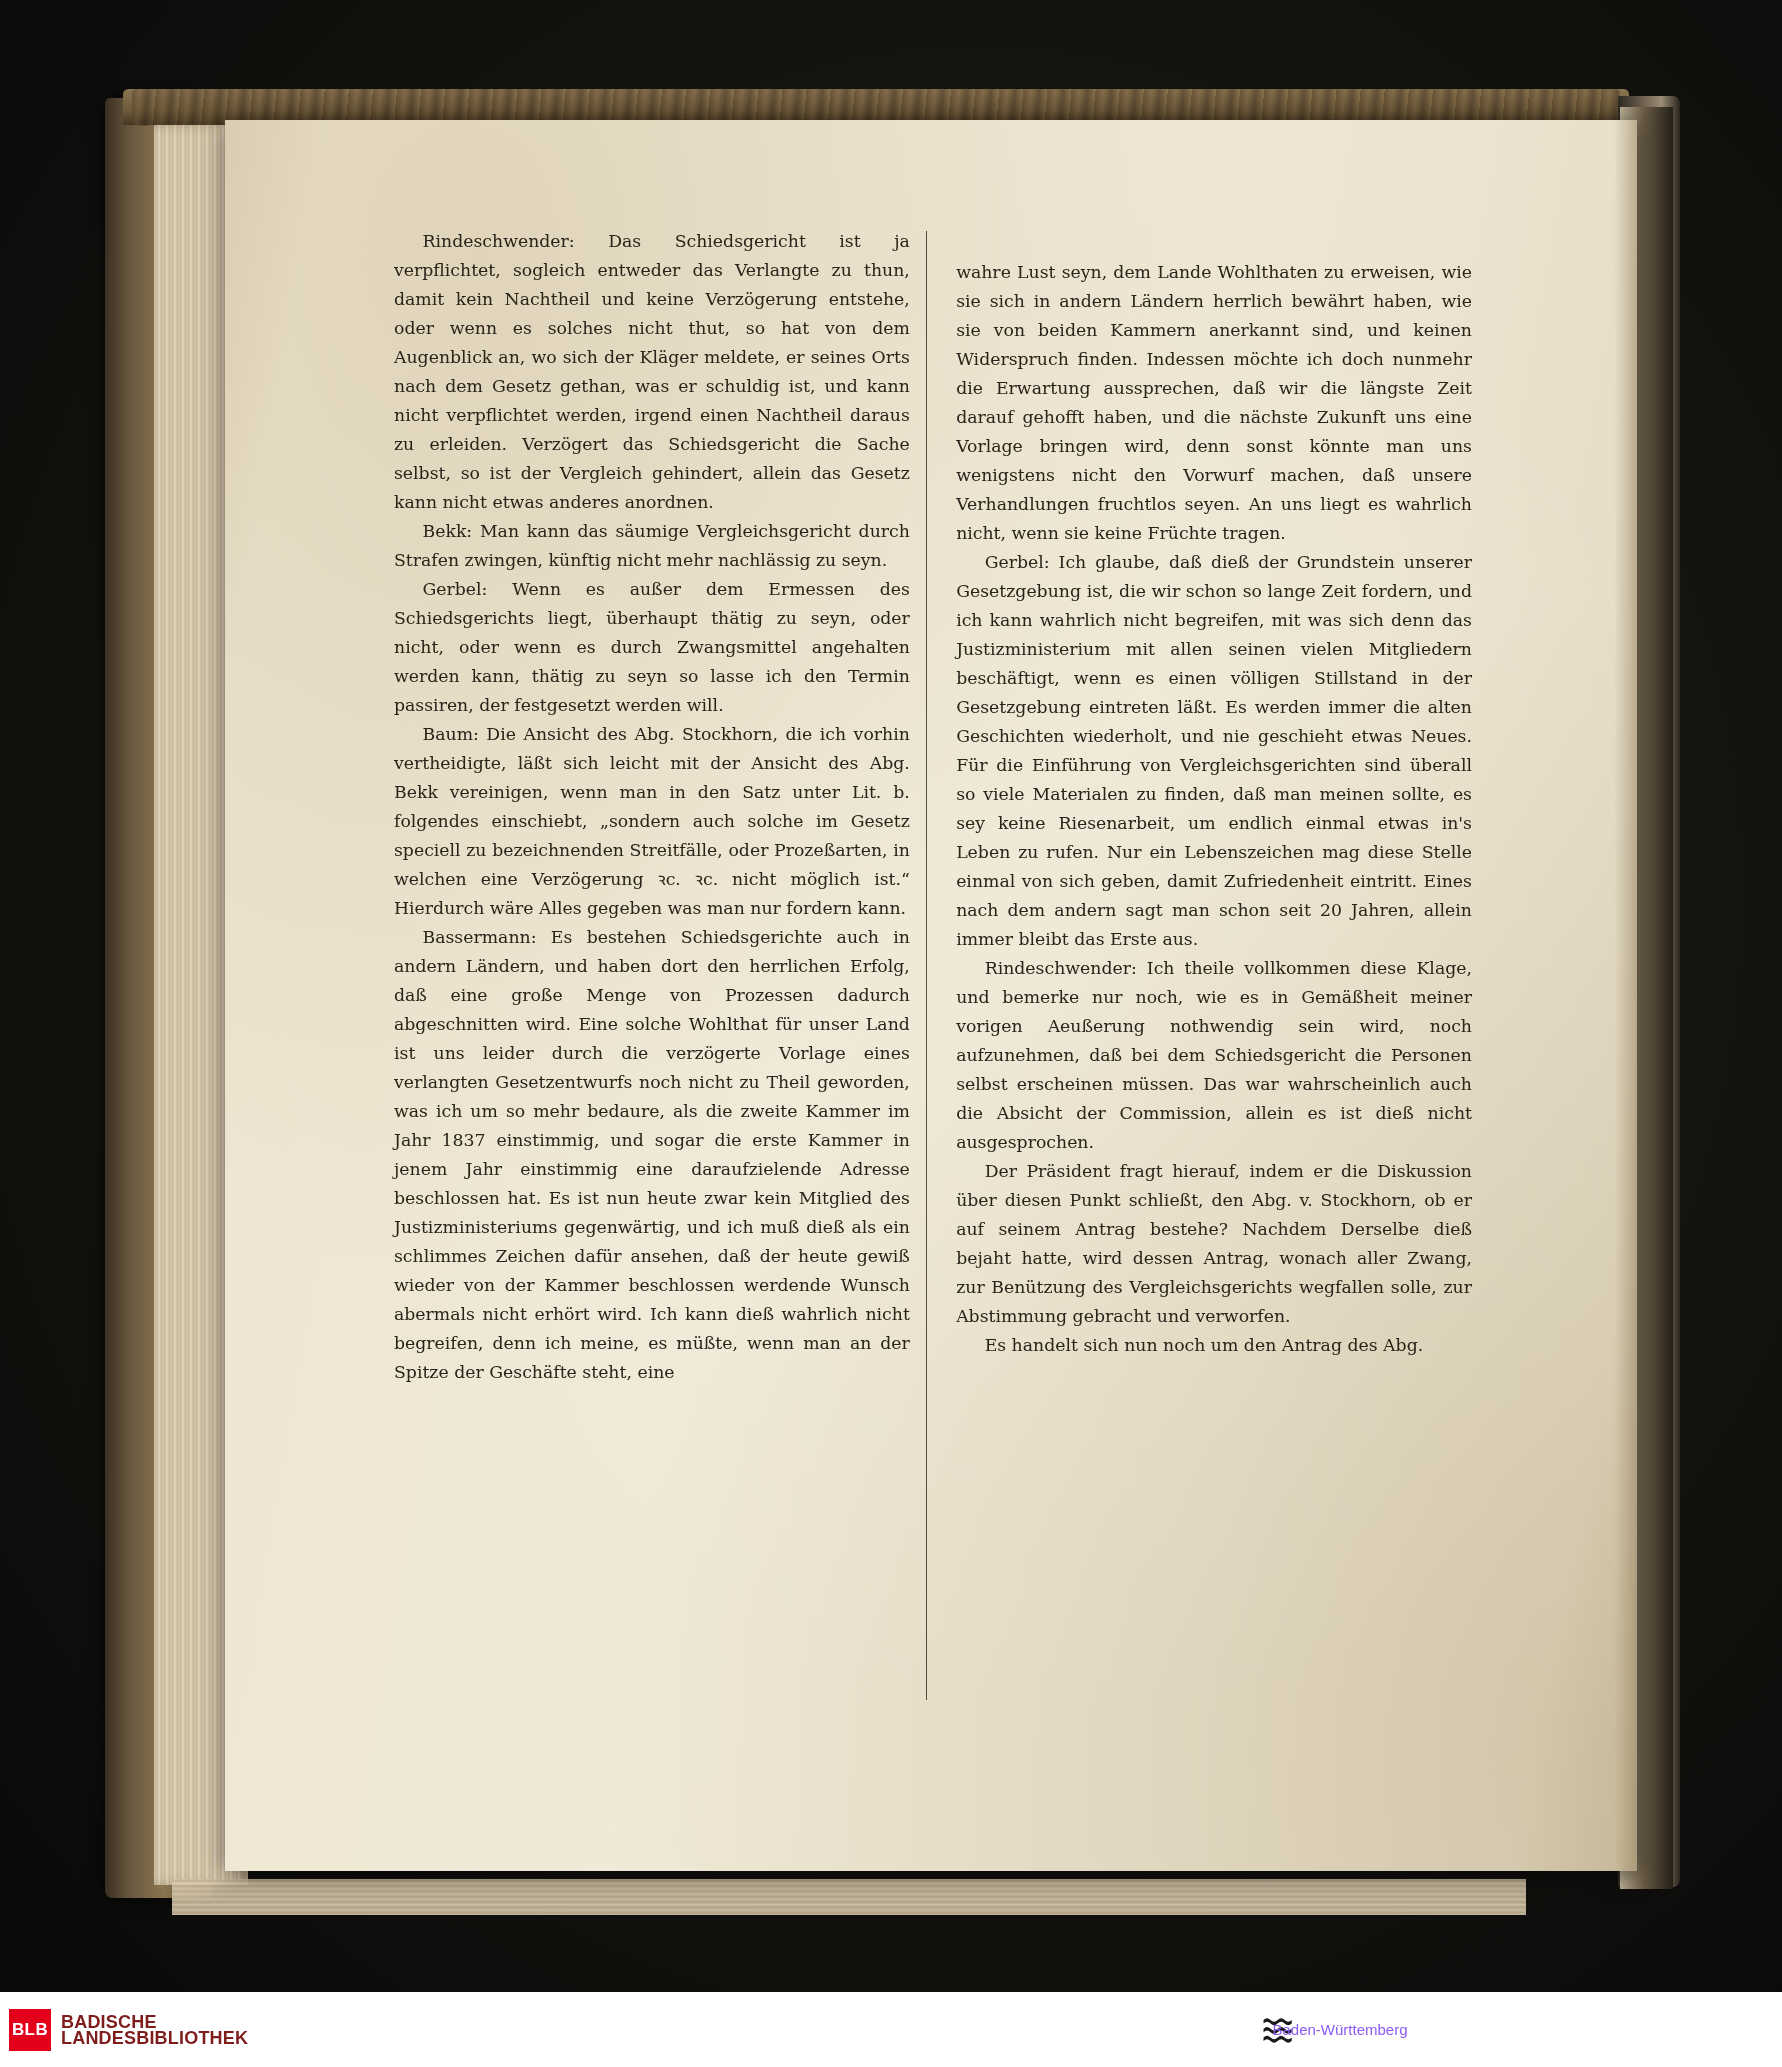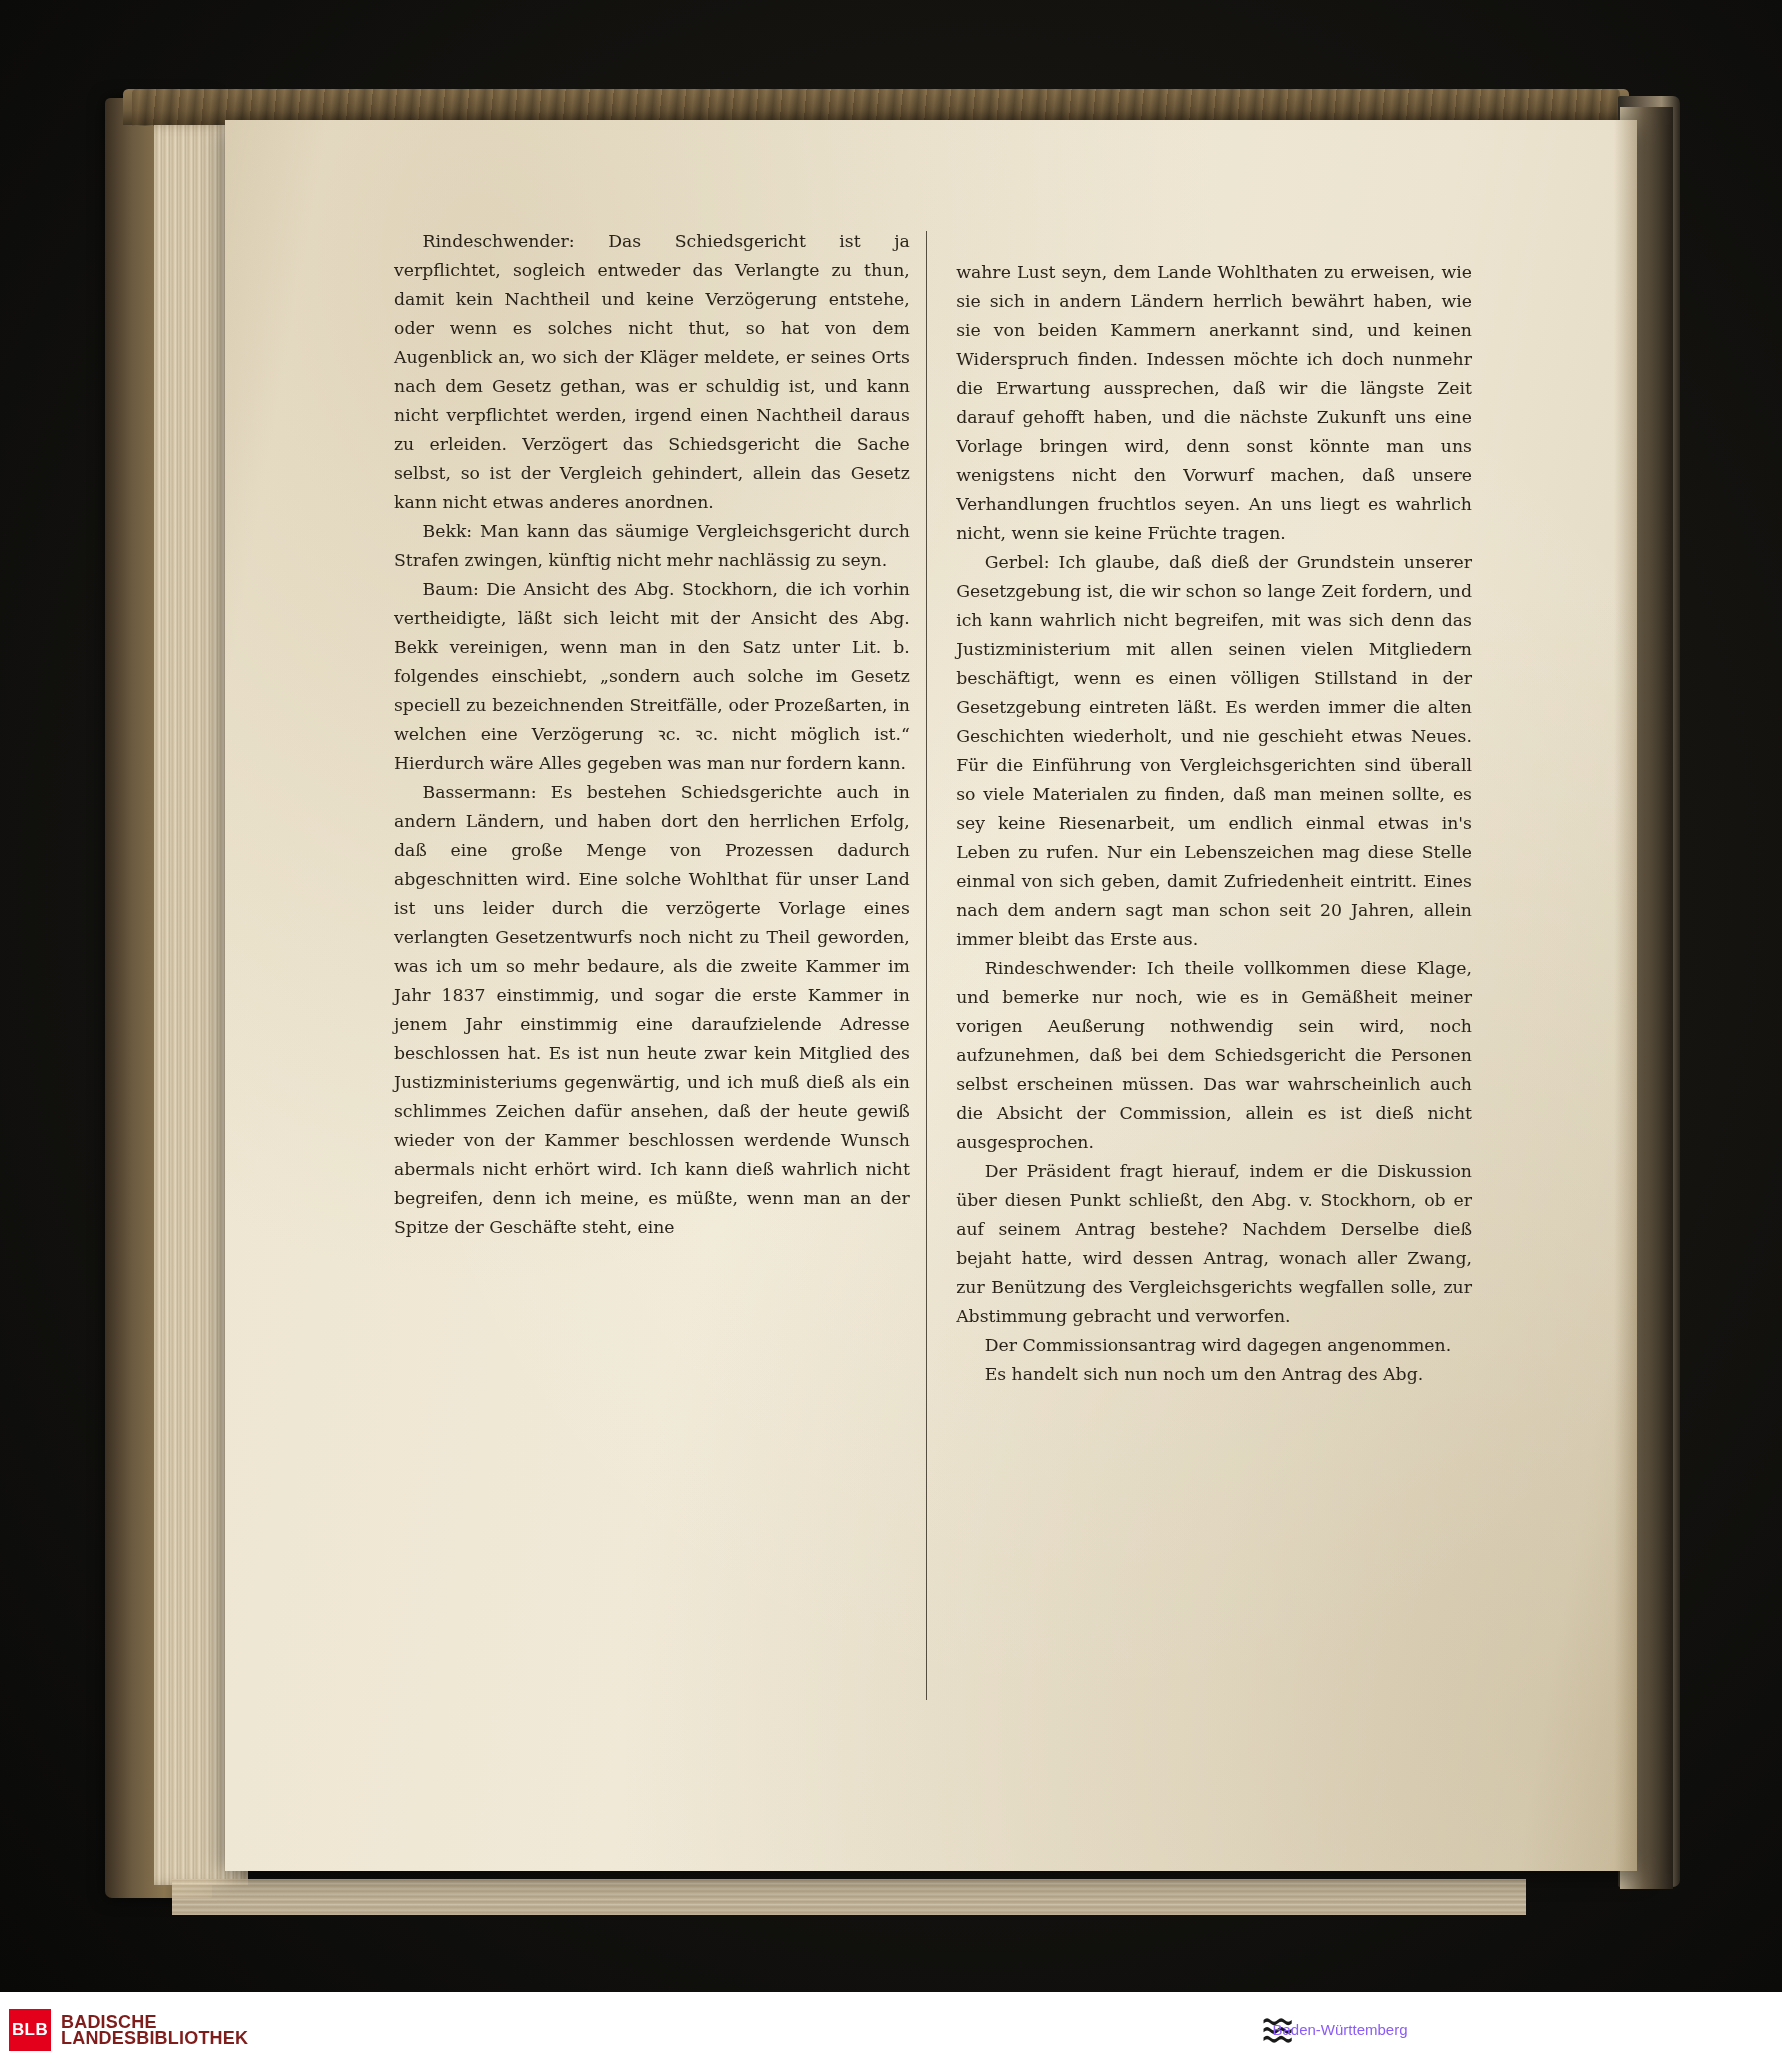--- a/index.html
+++ b/index.html
@@ -265,30 +265,30 @@
       <div class="leaf-fore-edge"></div>
 
       <div class="page-content">
 
         <div class="columns">
           <div class="col-rule"></div>
 
           <div class="col left">
             <p class="first">Rindeschwender: Das Schiedsgericht ist ja verpflichtet, sogleich entweder das Verlangte zu thun, damit kein Nachtheil und keine Verzögerung entstehe, oder wenn es solches nicht thut, so hat von dem Augenblick an, wo sich der Kläger meldete, er seines Orts nach dem Gesetz gethan, was er schuldig ist, und kann nicht verpflichtet werden, irgend einen Nachtheil daraus zu erleiden. Verzögert das Schiedsgericht die Sache selbst, so ist der Vergleich gehindert, allein das Gesetz kann nicht etwas anderes anordnen.</p>
             <p>Bekk: Man kann das säumige Vergleichsgericht durch Strafen zwingen, künftig nicht mehr nachlässig zu seyn.</p>
+            <p>Gerbel: Wenn es außer dem Ermessen des Schiedsgerichts liegt, überhaupt thätig zu seyn, oder nicht, oder wenn es durch Zwangsmittel angehalten werden kann, thätig zu seyn so lasse ich den Termin passiren, der festgesetzt werden will.</p>
             <p>Baum: Die Ansicht des Abg. Stockhorn, die ich vorhin vertheidigte, läßt sich leicht mit der Ansicht des Abg. Bekk vereinigen, wenn man in den Satz unter Lit. b. folgendes einschiebt, „sondern auch solche im Gesetz speciell zu bezeichnenden Streitfälle, oder Prozeßarten, in welchen eine Verzögerung ꝛc. ꝛc. nicht möglich ist.“ Hierdurch wäre Alles gegeben was man nur fordern kann.</p>
             <p>Bassermann: Es bestehen Schiedsgerichte auch in andern Ländern, und haben dort den herrlichen Erfolg, daß eine große Menge von Prozessen dadurch abgeschnitten wird. Eine solche Wohlthat für unser Land ist uns leider durch die verzögerte Vorlage eines verlangten Gesetzentwurfs noch nicht zu Theil geworden, was ich um so mehr bedaure, als die zweite Kammer im Jahr 1837 einstimmig, und sogar die erste Kammer in jenem Jahr einstimmig eine daraufzielende Adresse beschlossen hat. Es ist nun heute zwar kein Mitglied des Justizministeriums gegenwärtig, und ich muß dieß als ein schlimmes Zeichen dafür ansehen, daß der heute gewiß wieder von der Kammer beschlossen werdende Wunsch abermals nicht erhört wird. Ich kann dieß wahrlich nicht begreifen, denn ich meine, es müßte, wenn man an der Spitze der Geschäfte steht, eine</p>
           </div>
 
           <div class="col right">
             <p class="first" style="text-indent:0">wahre Lust seyn, dem Lande Wohlthaten zu erweisen, wie sie sich in andern Ländern herrlich bewährt haben, wie sie von beiden Kammern anerkannt sind, und keinen Widerspruch finden. Indessen möchte ich doch nunmehr die Erwartung aussprechen, daß wir die längste Zeit darauf gehofft haben, und die nächste Zukunft uns eine Vorlage bringen wird, denn sonst könnte man uns wenigstens nicht den Vorwurf machen, daß unsere Verhandlungen fruchtlos seyen. An uns liegt es wahrlich nicht, wenn sie keine Früchte tragen.</p>
             <p>Gerbel: Ich glaube, daß dieß der Grundstein unserer Gesetzgebung ist, die wir schon so lange Zeit fordern, und ich kann wahrlich nicht begreifen, mit was sich denn das Justizministerium mit allen seinen vielen Mitgliedern beschäftigt, wenn es einen völligen Stillstand in der Gesetzgebung eintreten läßt. Es werden immer die alten Geschichten wiederholt, und nie geschieht etwas Neues. Für die Einführung von Vergleichsgerichten sind überall so viele Materialen zu finden, daß man meinen sollte, es sey keine Riesenarbeit, um endlich einmal etwas in's Leben zu rufen. Nur ein Lebenszeichen mag diese Stelle einmal von sich geben, damit Zufriedenheit eintritt. Eines nach dem andern sagt man schon seit 20 Jahren, allein immer bleibt das Erste aus.</p>
             <p>Rindeschwender: Ich theile vollkommen diese Klage, und bemerke nur noch, wie es in Gemäßheit meiner vorigen Aeußerung nothwendig sein wird, noch aufzunehmen, daß bei dem Schiedsgericht die Personen selbst erscheinen müssen. Das war wahrscheinlich auch die Absicht der Commission, allein es ist dieß nicht ausgesprochen.</p>
             <p>Der Präsident fragt hierauf, indem er die Diskussion über diesen Punkt schließt, den Abg. v. Stockhorn, ob er auf seinem Antrag bestehe? Nachdem Derselbe dieß bejaht hatte, wird dessen Antrag, wonach aller Zwang, zur Benützung des Vergleichsgerichts wegfallen solle, zur Abstimmung gebracht und verworfen.</p>
-            <p>Der Commissionsantrag wird dagegen angenommen.</p>
             <p>Es handelt sich nun noch um den Antrag des Abg.</p>
           </div>
         </div>
       </div>
     </div>
   </div>
 </div>
 
 <div class="footer">
   <div class="blb-logo">BLB</div>

